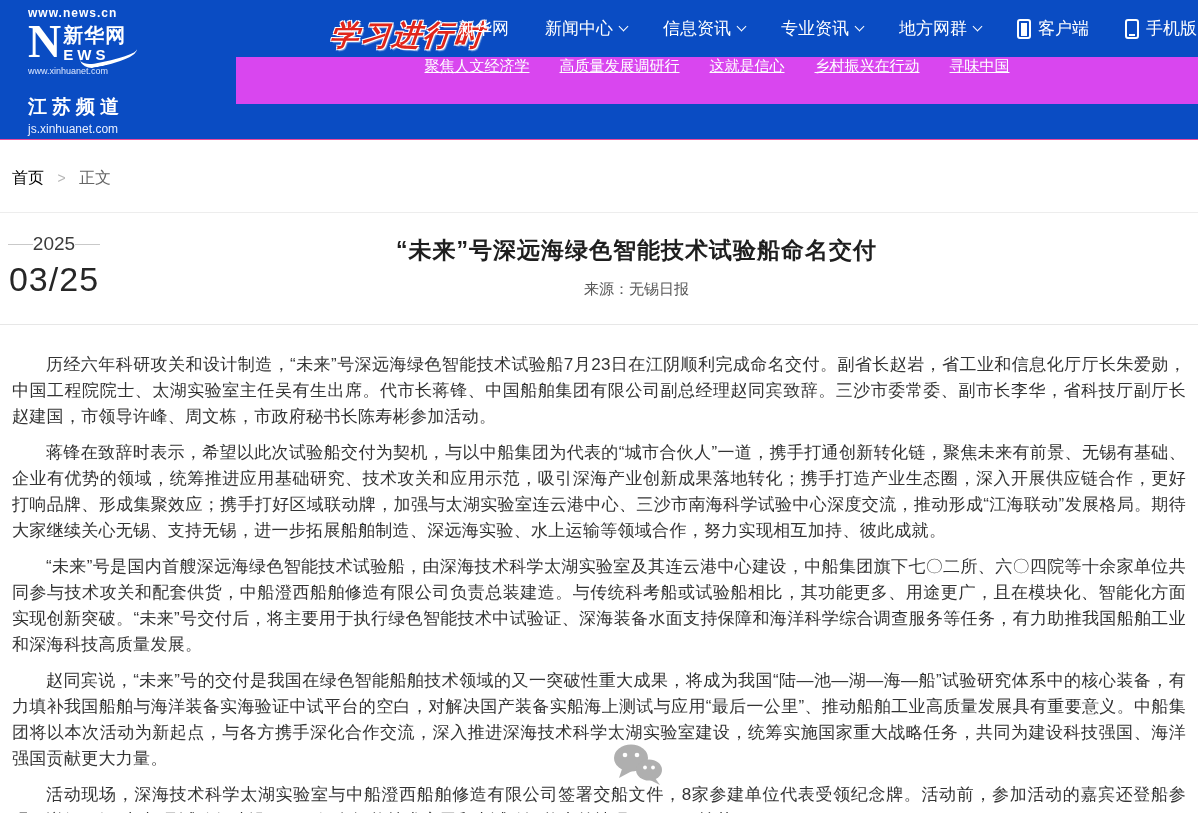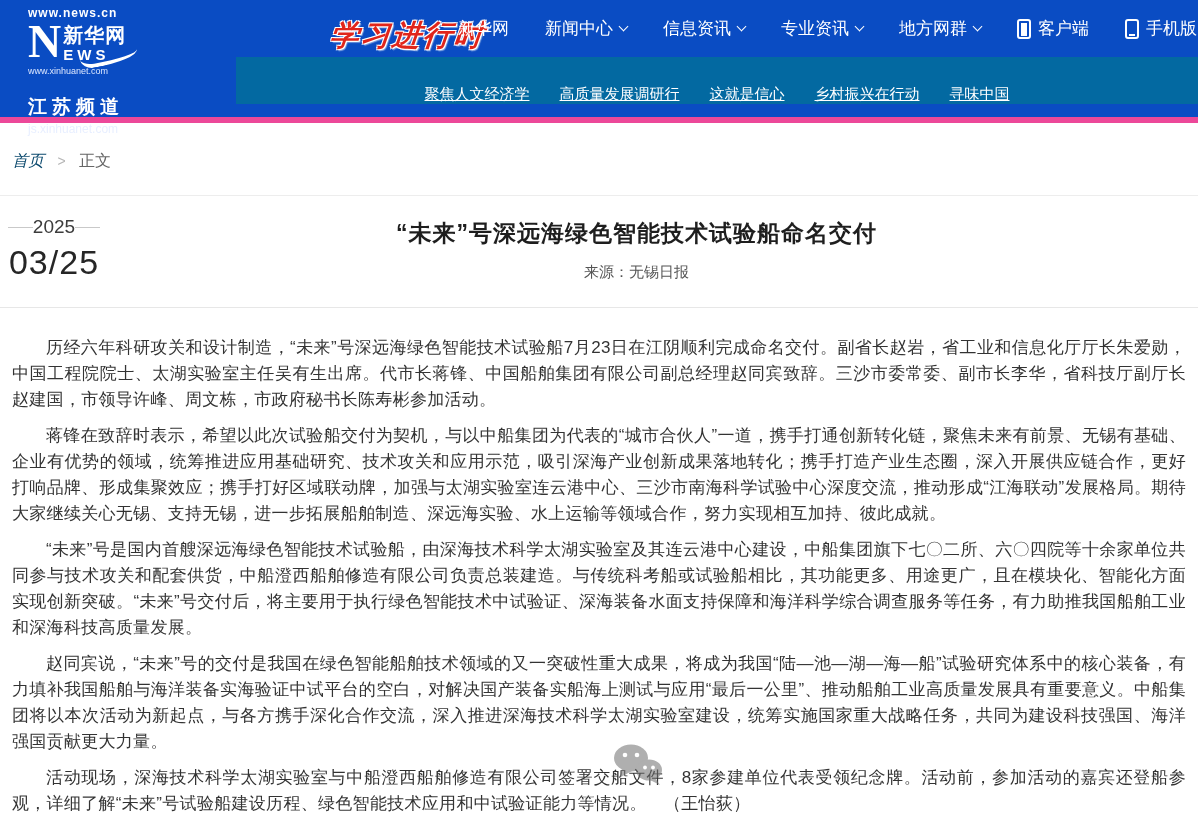--- a/index.html
+++ b/index.html
@@ -5,26 +5,26 @@
   * { box-sizing: border-box; }
   html,body { margin:0; padding:0; }
   body {
     width:1198px; height:813px; overflow:hidden; background:#fff;
     font-family:"Liberation Sans","DejaVu Sans",sans-serif;
   }
   .page { position:relative; width:1198px; height:813px; }
 
   
   .site-header {
-    position:relative; height:123px; background:#0a4cc3;
-    border-bottom:6px solid #ec4899;
+    position:relative; height:140px; background:#0a4cc3;
+    border-bottom:1px solid #ec4899;
   }
   .subnav-band {
     position:absolute; left:236px; right:0; top:57px; height:47px;
-    background:#0369a1; display:flex; align-items:flex-end; justify-content:center; gap:30px;
+    background:#d946ef; display:flex; align-items:flex-start; justify-content:center; gap:30px;
   }
   .subnav-band a { color:#fff; font-size:15px; text-decoration:underline; cursor:pointer; white-space:nowrap; }
 
   .logo-block { position:absolute; left:28px; top:7px; color:#fff; line-height:1.1; }
   .logo-url { font-size:12px; font-weight:bold; letter-spacing:1px; }
   .logo-main { display:flex; align-items:flex-start; margin-top:1px; position:relative; }
   .logo-n { font-family:"Liberation Serif","DejaVu Serif",serif; font-size:46px; font-weight:bold; line-height:0.9; }
   .logo-right { display:flex; flex-direction:column; margin-left:2px; margin-top:3px; }
   .logo-cn { font-size:20px; font-weight:bold; letter-spacing:1px; }
   .logo-ews { font-size:15px; font-weight:bold; letter-spacing:4px; margin-top:1px; }
@@ -65,21 +65,21 @@
   .icon-phone.grid::before {
     content:""; position:absolute; left:2px; top:2px; width:6px; height:6px;
     background:#fff; box-shadow:0 5px 0 #fff;
   }
 
   
   .breadcrumb {
     height:73px; padding:28px 12px 0; font-size:16px; color:#333;
     border-bottom:1px solid #ededed;
   }
-  .breadcrumb a { color:#0c4a6e; text-decoration:none; cursor:pointer;font-style:italic; }
+  .breadcrumb a { color:#000000; text-decoration:none; cursor:pointer; }
   .breadcrumb .sep { color:#b5b5b5; margin:0 9px; font-size:14px; }
   .breadcrumb .current { color:#666; }
 
   
   .article-head { position:relative; height:112px; border-bottom:1px solid #e7e7e7; }
   .date-block { position:absolute; left:8px; top:20px; width:92px; text-align:center; }
   .year-row { display:flex; align-items:center; font-size:19px; color:#3c3c3c; }
   .year-row .dash { flex:1; height:1px; background:#c9c9c9; }
   .date-md { font-size:34px; color:#262626; margin-top:5px; letter-spacing:1px; }
   .article-title {

